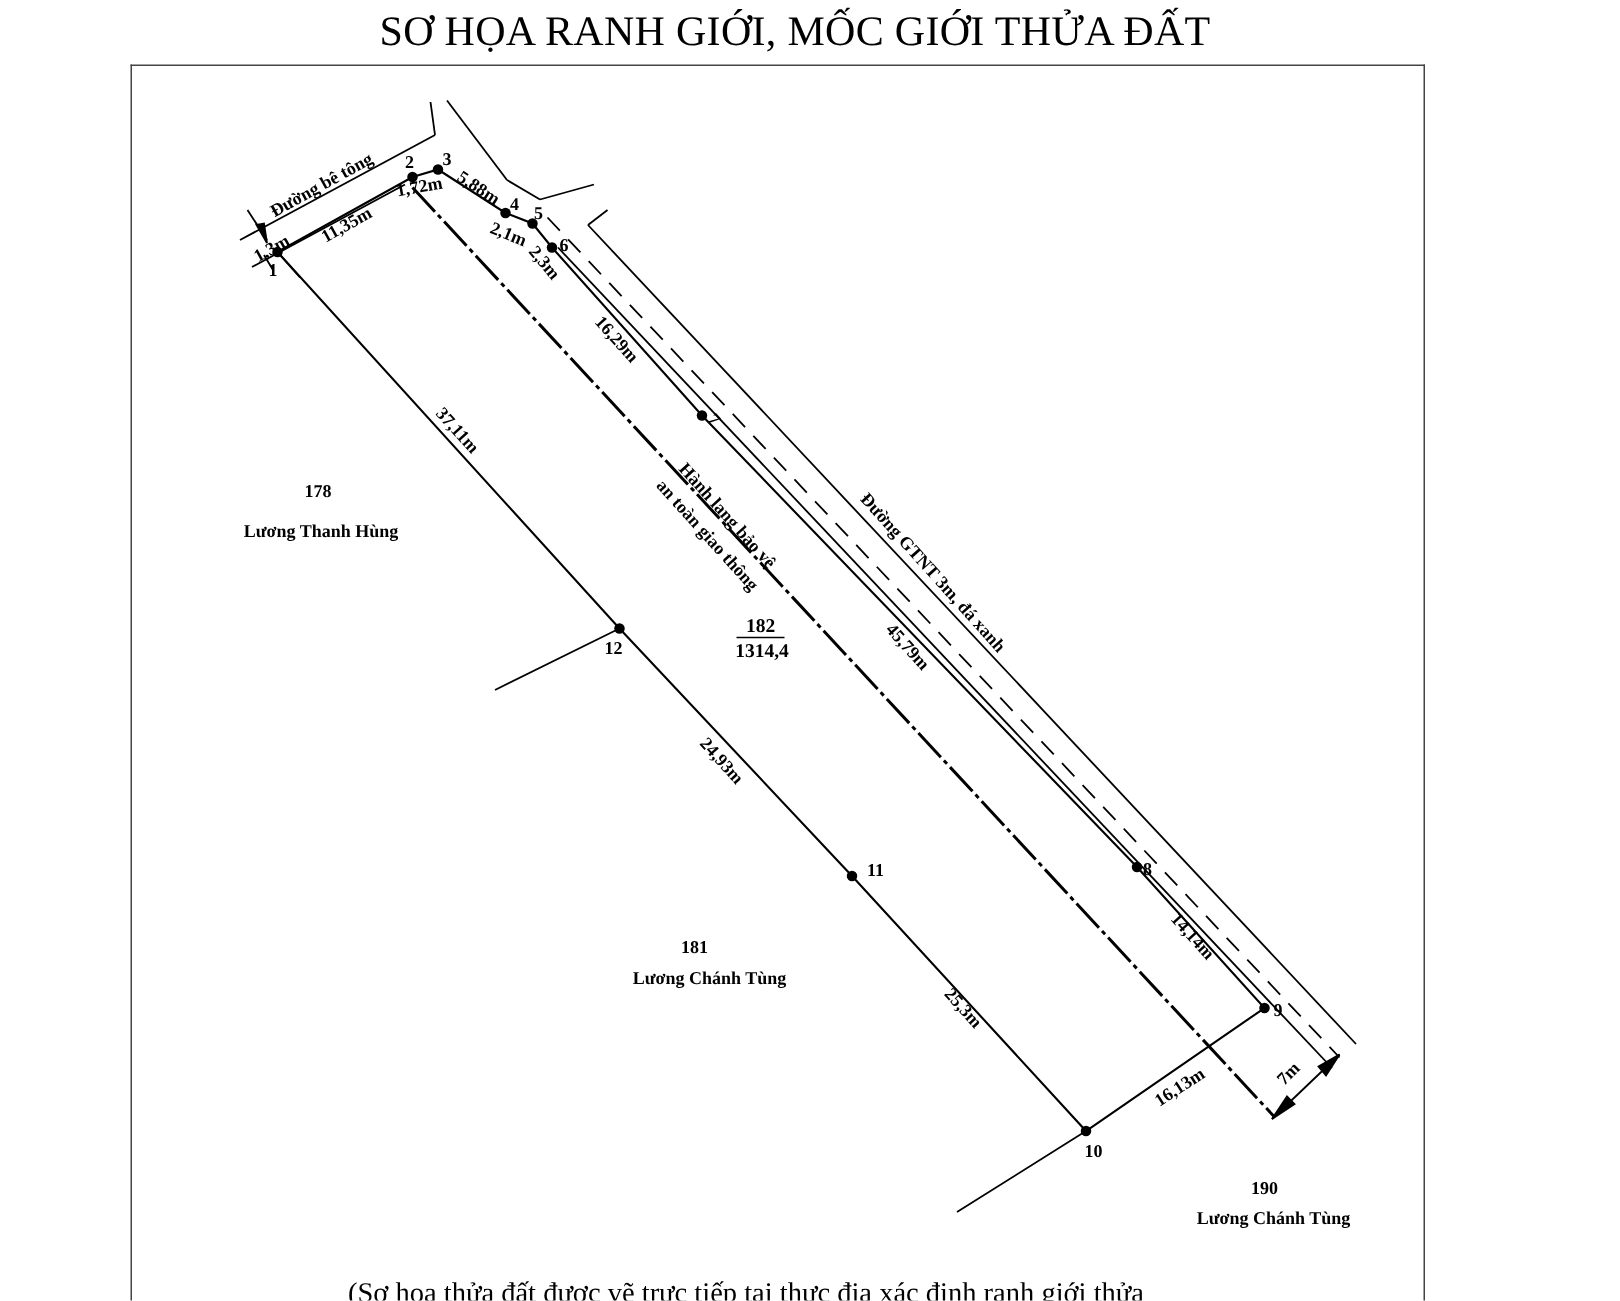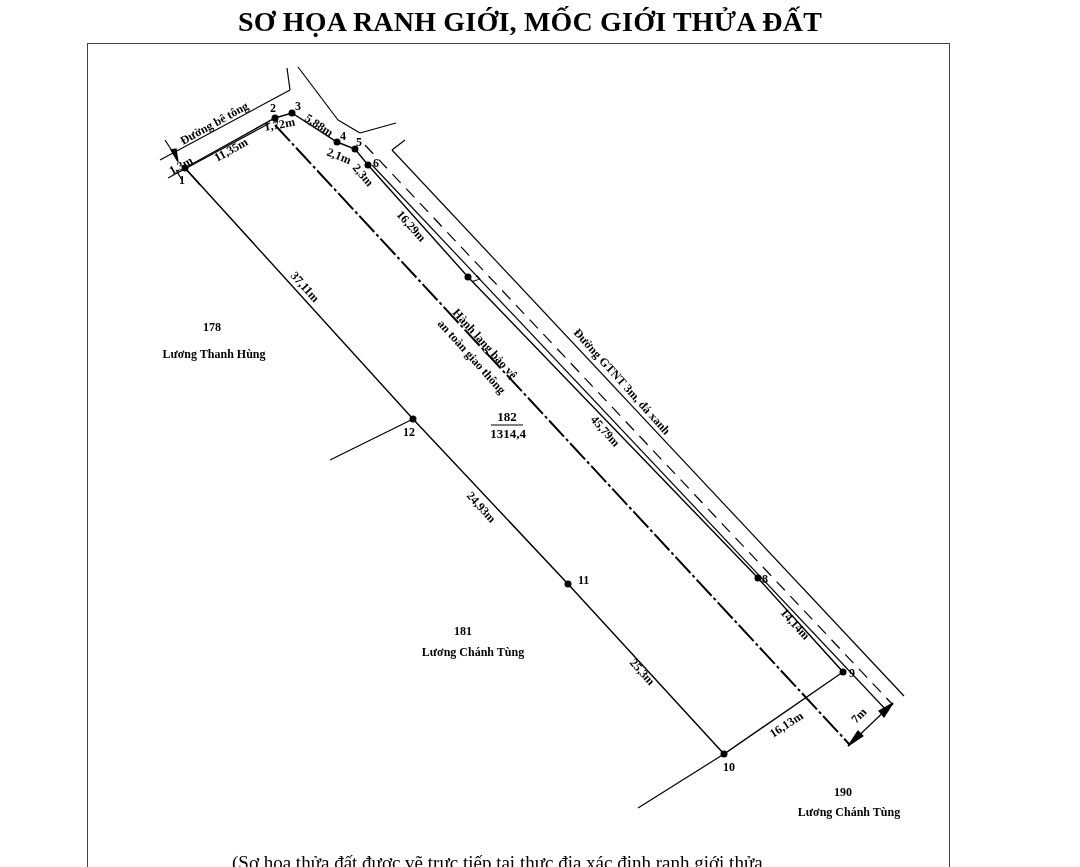--- a/index.html
+++ b/index.html
@@ -1,19 +1,19 @@
 <!DOCTYPE html>
 <html><head>
 <meta charset="utf-8">
 <style>
   html, body { margin: 0; padding: 0; background: #ffffff; }
   body { width: 1080px; height: 867px; overflow: hidden; position: relative;
          font-family: "Liberation Serif", "DejaVu Serif", serif; color: #000; }
   .title { position: absolute; left: 0; top: 6px; width: 1060px; text-align: center;
-           font-size: 28px; letter-spacing: 0.2px; font-weight: bold; }
+           font-size: 28px; letter-spacing: 0.2px; }
   .frame { position: absolute; left: 87px; top: 43px; width: 861px; height: 840px;
            border-left: 1.5px solid #444; border-top: 1.5px solid #444; border-right: 1.5px solid #444; }
   svg { position: absolute; left: 0; top: 0; }
   svg text { font-family: "Liberation Serif", "DejaVu Serif", serif; font-weight: bold; fill: #000; }
   .owner { font-size: 12px; }
   .num { font-size: 12px; }
   .footer { position: absolute; left: 232px; top: 852px; font-size: 19px; white-space: nowrap; }
 </style>
 </head>
 <body>

